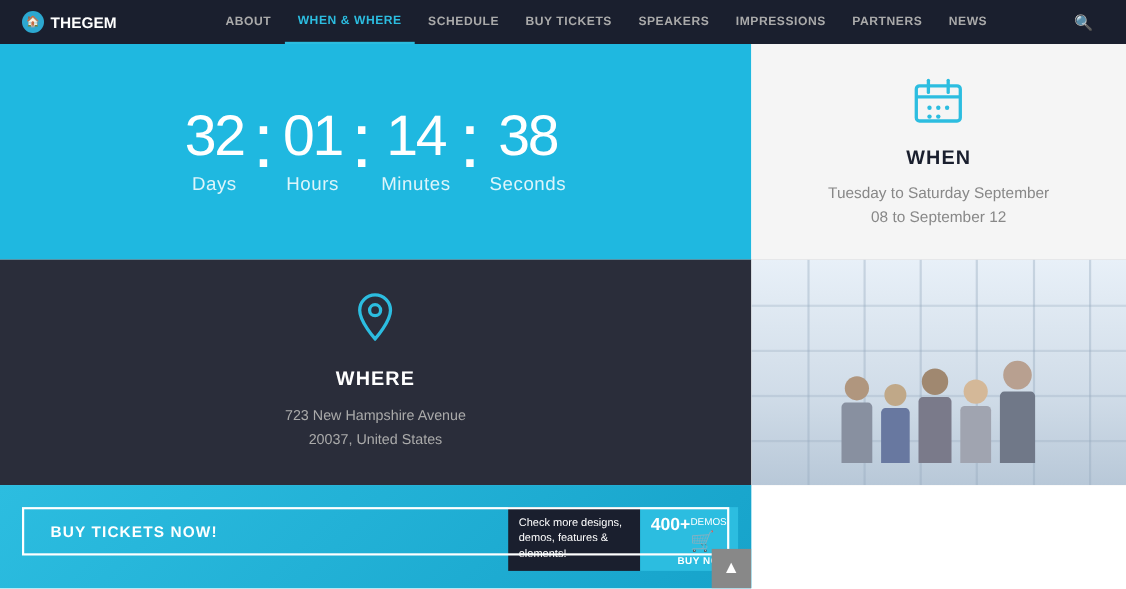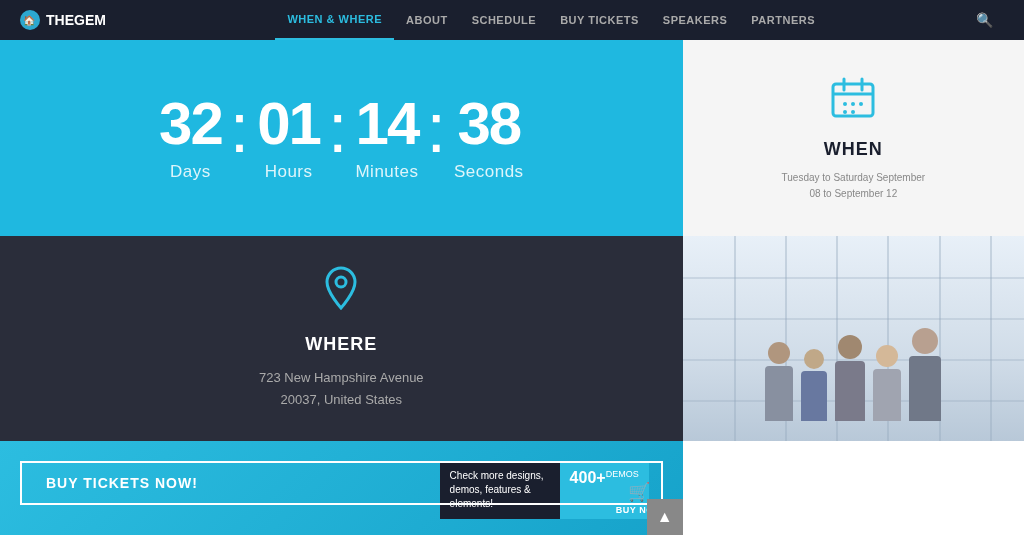--- a/index.html
+++ b/index.html
@@ -84,22 +84,22 @@
       display: flex;
       align-items: center;
       gap: 0;
     }
     .timer-unit {
       display: flex;
       flex-direction: column;
       align-items: center;
     }
     .timer-number {
-      font-size: 60px;
-      font-weight: 700;
+      font-size: 52px;
+      font-weight: 400;
       color: white;
       line-height: 1;
       letter-spacing: -2px;
     }
     .timer-label {
       color: rgba(255,255,255,0.85);
       font-size: 17px;
       margin-top: 8px;
       letter-spacing: 0.5px;
     }
@@ -128,21 +128,21 @@
       margin-bottom: 15px;
     }
     .when-title {
       font-size: 18px;
       font-weight: 800;
       color: #1a1f2e;
       margin-bottom: 10px;
       letter-spacing: 1px;
     }
     .when-text {
-      font-size: 10px;
+      font-size: 14px;
       color: #888;
       line-height: 1.6;
     }
 
     
     .where-section {
       background: #2a2d3a;
       display: flex;
       flex-direction: column;
       align-items: center;
@@ -186,21 +186,21 @@
       padding: 20px;
     }
     .right-bottom-bg {
       position: absolute;
       top: 0; left: 0; right: 0; bottom: 0;
       background: linear-gradient(135deg, rgba(44,189,224,0.8) 0%, rgba(20,160,200,0.9) 100%);
     }
     .demos-badge {
       position: absolute;
       top: 20px;
-      right: 34px;
+      right: 12px;
       display: flex;
       align-items: stretch;
     }
     .demos-text {
       background: #1a1f2e;
       color: white;
       font-size: 10px;
       padding: 8px 10px;
       line-height: 1.4;
       max-width: 120px;
@@ -324,26 +324,28 @@
   </style>
 </head>
 <body>
 
 <nav class="navbar">
   <div class="navbar-logo">
     <div class="logo-icon">🏠</div>
     <span>THEGEM</span>
   </div>
   <div class="navbar-nav">
+    <div class="nav-item">ABOUT</div>
     <div class="nav-item active">WHEN &amp; WHERE</div>
-    <div class="nav-item">ABOUT</div>
     <div class="nav-item">SCHEDULE</div>
     <div class="nav-item">BUY TICKETS</div>
     <div class="nav-item">SPEAKERS</div>
+    <div class="nav-item">IMPRESSIONS</div>
     <div class="nav-item">PARTNERS</div>
+    <div class="nav-item">NEWS</div>
   </div>
   <div class="nav-search">🔍</div>
 </nav>
 
 <div class="content">
 
   <div class="countdown-section">
     <div class="countdown-timer">
       <div class="timer-unit">
         <span class="timer-number">32</span>

